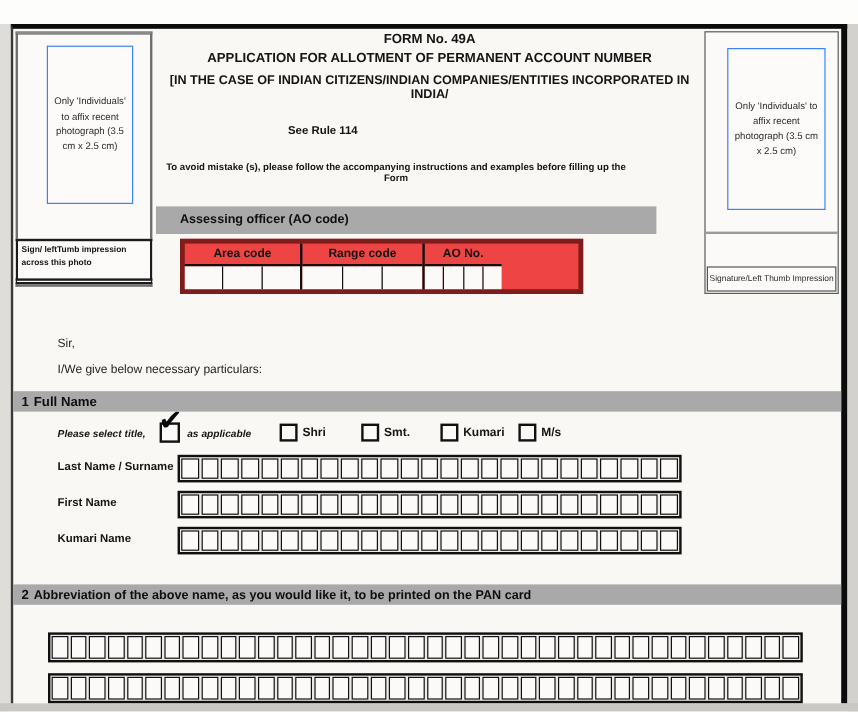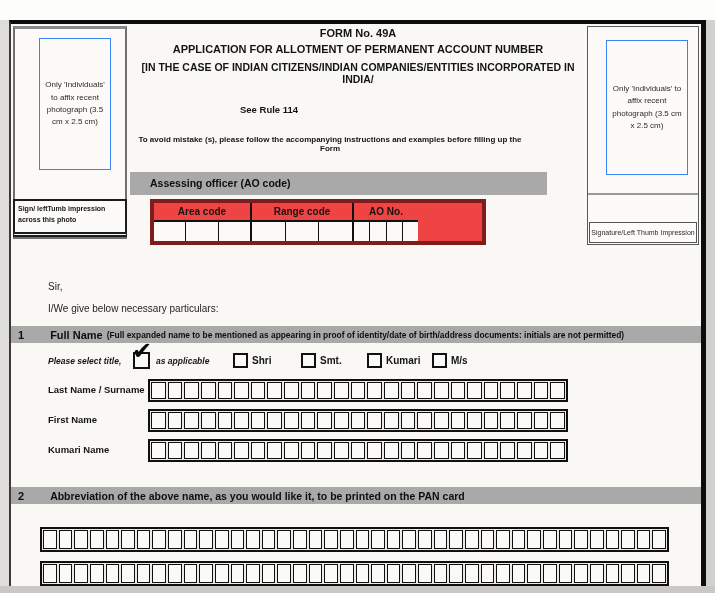--- a/index.html
+++ b/index.html
@@ -58,21 +58,21 @@
   
   .bodyline{left:48px;font-size:10px;color:#1e1e1e;}
   .salutation{top:250px;margin-top:31px;}
   .req1{top:283px;}
   .req2{top:303px;}
 
   
   .sec-bar{left:11px;top:326px;width:690px;height:17px;background:var(--section-bar);
     display:flex;align-items:center;padding-left:7px;color:#0e0e0e;}
   .sec-num{font-size:11px;font-weight:bold;margin-right:4px;}
-  .sec-title{font-size:11px;font-weight:bold;margin-right:4px;white-space:nowrap;margin-left:22px;}
+  .sec-title{font-size:11px;font-weight:bold;margin-right:4px;white-space:nowrap;}
   .sec-note{font-size:8.4px;font-weight:bold;white-space:nowrap;}
   .sec2{top:487px;}
   .sec2 .sec-title{font-size:10.5px;}
 
   
   .title-row{left:0;top:348px;width:639px;height:30px;}
   .pst,.asap{position:absolute;font-size:8.5px;font-weight:bold;font-style:italic;top:8px;}
   .pst{left:48px;}
   .asap{left:156px;}
   .cb{position:absolute;width:15px;height:15px;border:2.5px solid #111;background:#fbfaf8;top:5px;}
@@ -152,21 +152,20 @@
         </div>
     </div>
   </div>
 
   <div class="abs bodyline salutation">Sir,</div>
   <div class="abs bodyline req2">I/We give below necessary particulars:</div>
 
   <div class="abs sec-bar">
     <span class="sec-num">1</span>
     <span class="sec-title">Full Name</span>
-    <span class="sec-note">(Full expanded name to be mentioned as appearing in proof of identity/date of birth/address documents: initials are not permitted)</span>
   </div>
 
   <div class="abs title-row">
     <span class="pst">Please select title,</span>
     <span class="cb cb-checked">
       <span class="tick">✔</span>
     </span>
     <span class="asap">as applicable</span>
 
     <span class="opt opt-shri">

